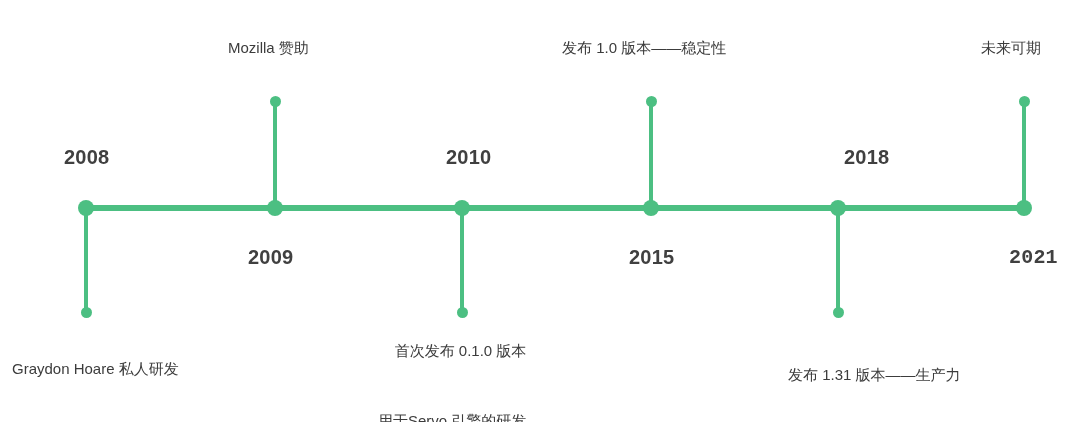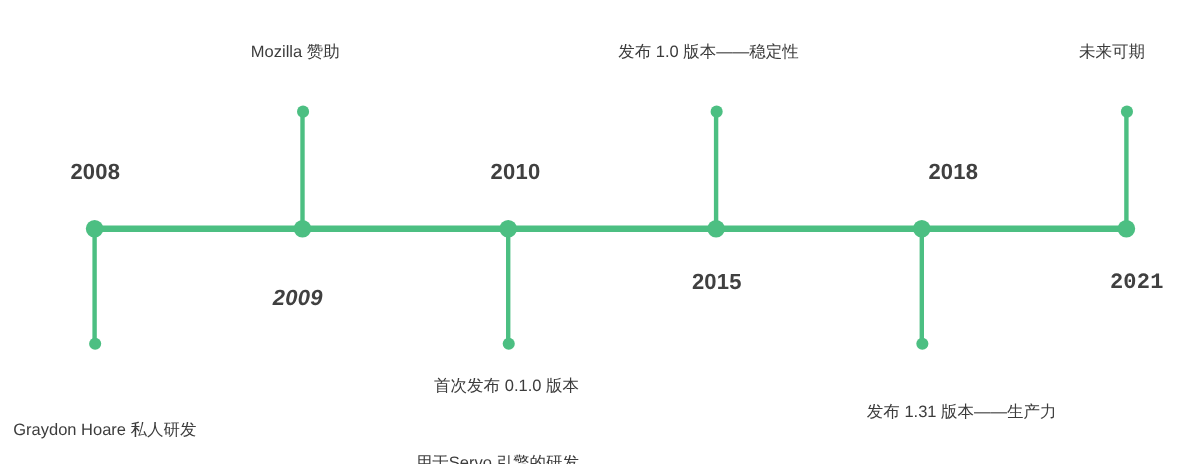--- a/index.html
+++ b/index.html
@@ -78,28 +78,28 @@
 <body>
 
 <div id="timeline-canvas">
 
   <div class="spine" style="left:86px; top:205px; width:938px;"></div>
 
   <div class="stem" style="left:84px; top:208px; height:105px;"></div>
   <div class="node-major" style="left:78px; top:200px;"></div>
   <div class="node-tip" style="left:80.5px; top:307px;"></div>
   <div class="year" style="left:64px; top:146px;">2008</div>
-  <div class="event-label" style="left:12px; top:376px;">
+  <div class="event-label" style="left:12px; top:354px;">
     <span>Graydon Hoare 私人研发</span>
   </div>
 
   <div class="stem" style="left:273px; top:103px; height:107px;"></div>
   <div class="node-major" style="left:267px; top:200px;"></div>
   <div class="node-tip" style="left:269.5px; top:96px;"></div>
-  <div class="year" style="left:248px; top:260px;font-style:italic;">2009</div>
+  <div class="year" style="left:248px; top:246px;">2009</div>
   <div class="event-label" style="left:228px; top:33px;text-align:center;">
     <span>Mozilla 赞助</span>
   </div>
 
   <div class="stem" style="left:460px; top:208px; height:105px;"></div>
   <div class="node-major" style="left:454px; top:200px;"></div>
   <div class="node-tip" style="left:456.5px; top:307px;"></div>
   <div class="year" style="left:446px; top:146px;">2010</div>
   <div class="event-label" style="left:378px; top:336px;text-align:right;">
     <span>首次发布 0.1.0 版本</span>

